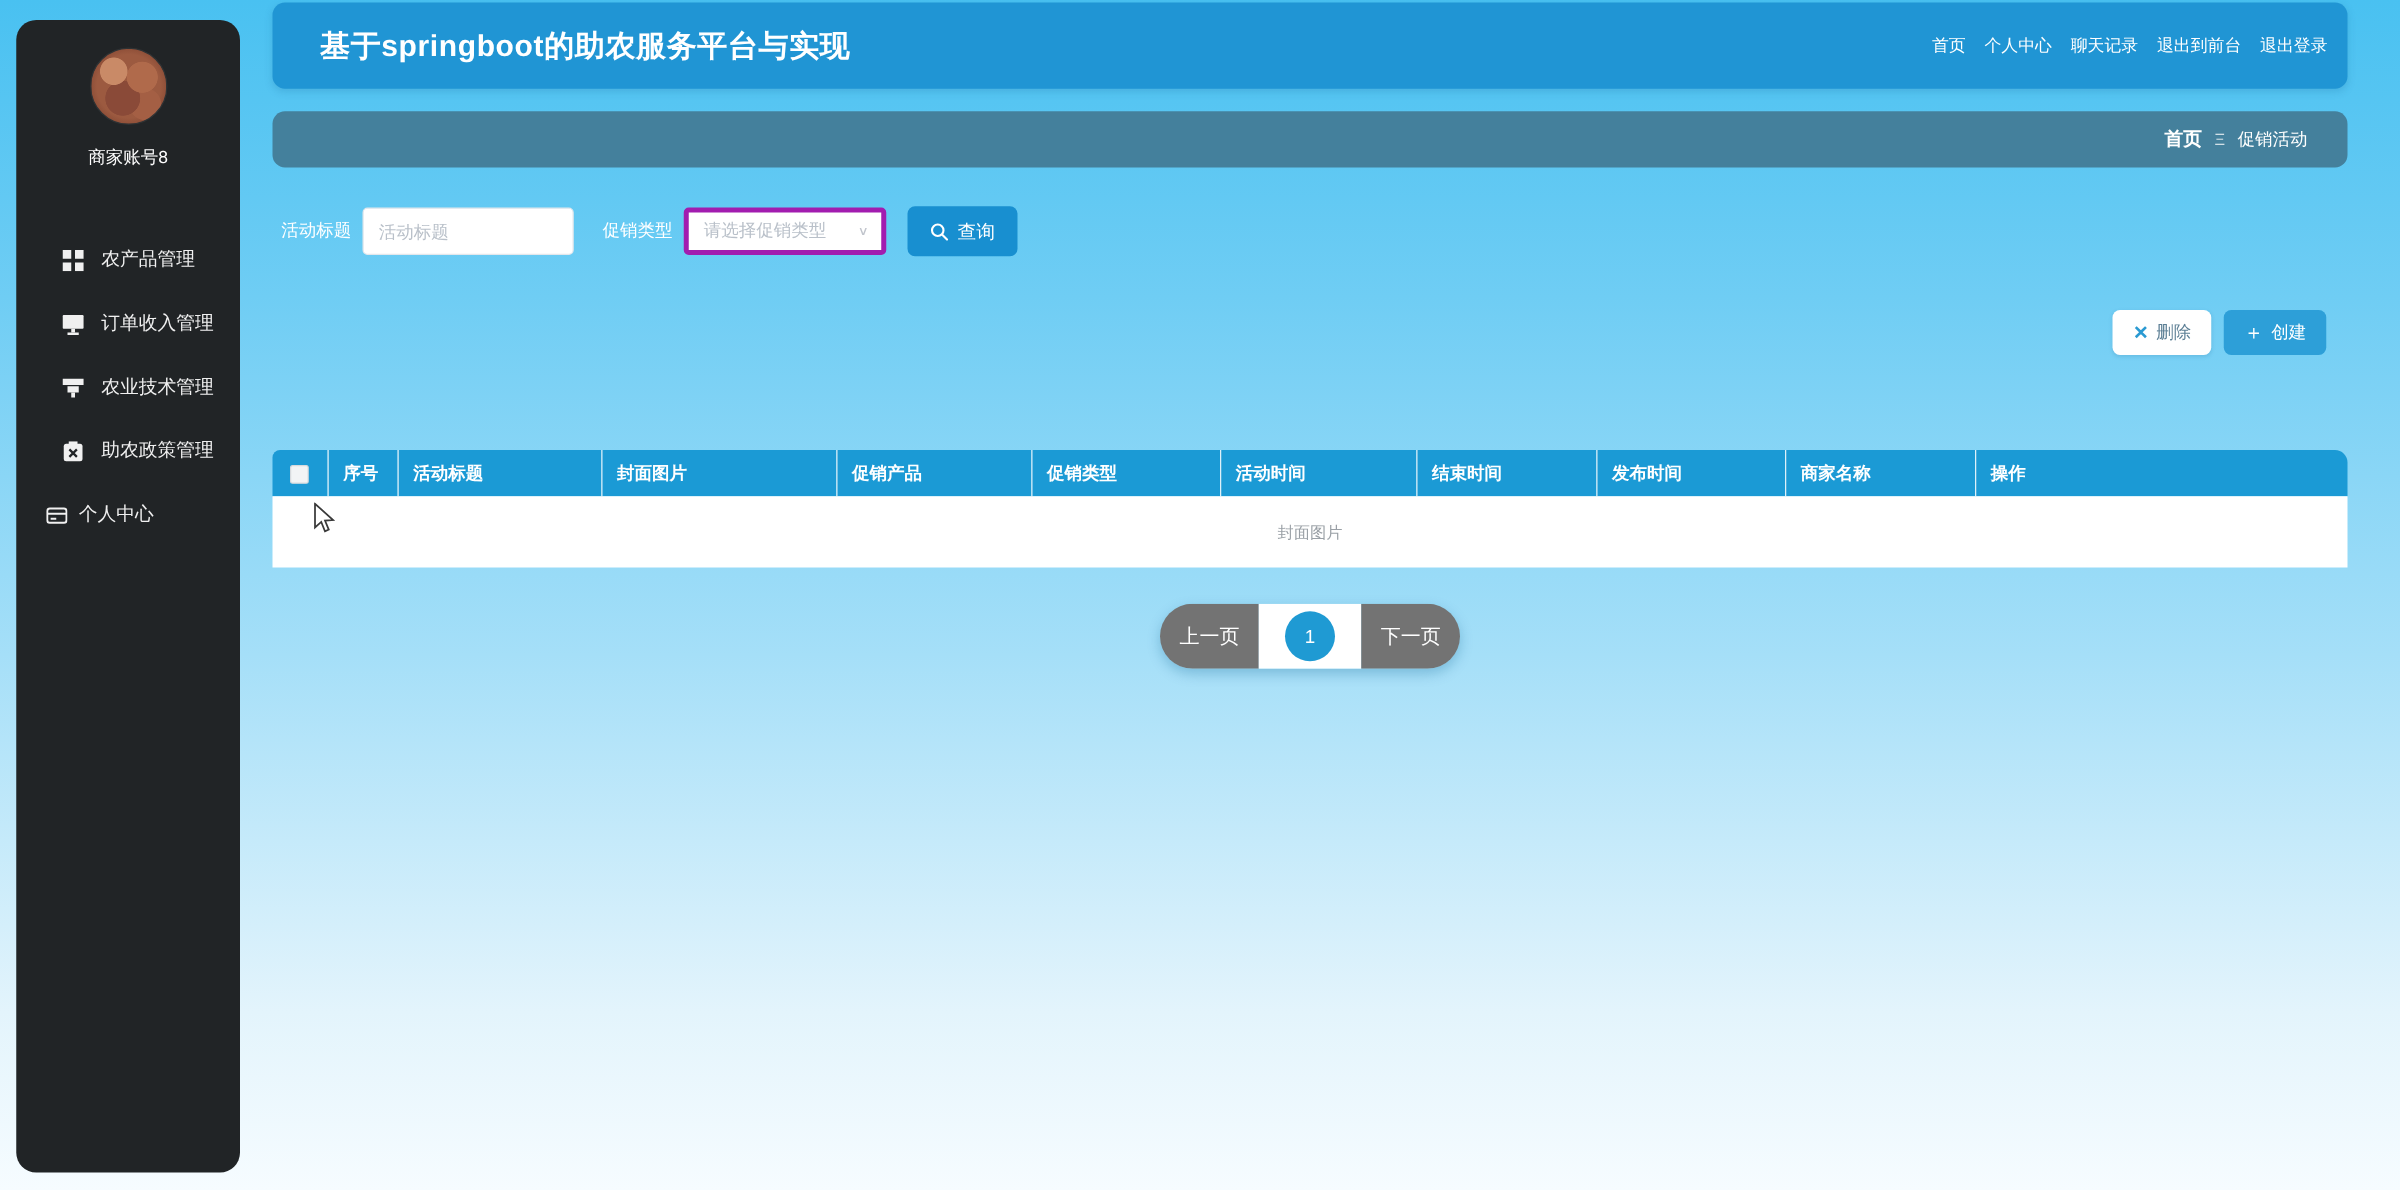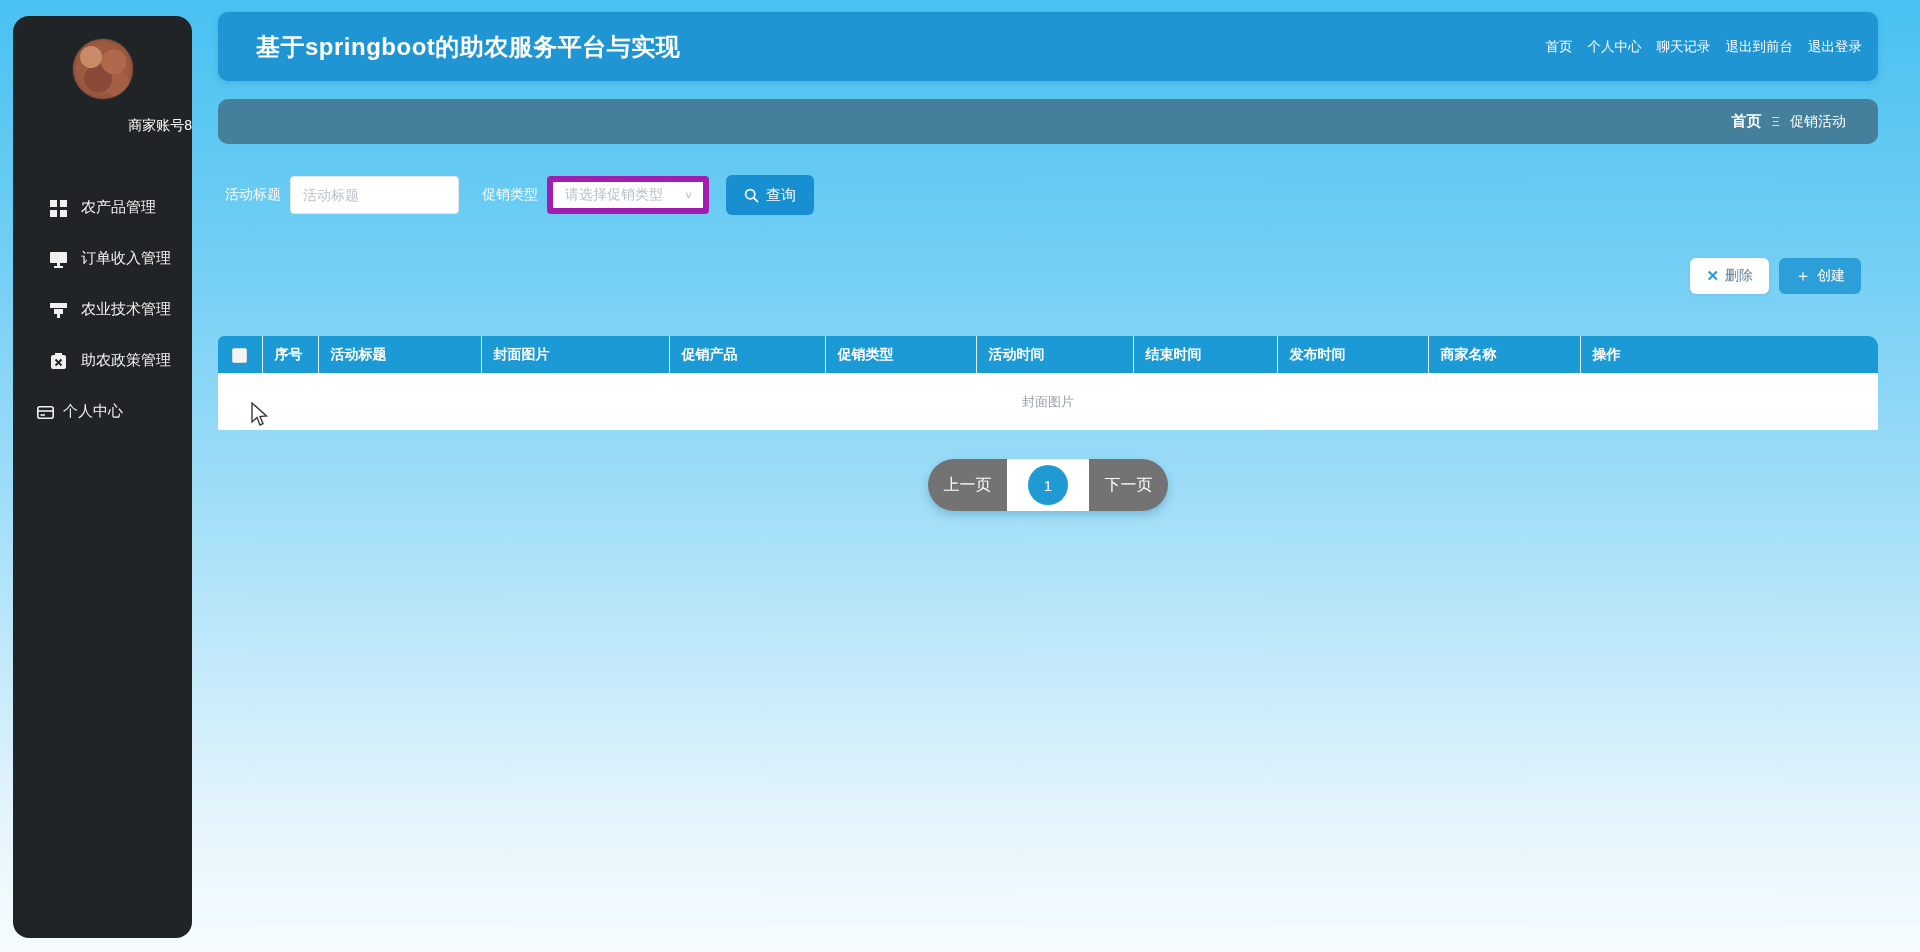--- a/index.html
+++ b/index.html
@@ -11,30 +11,30 @@
   .sidebar { position:absolute; left:13px; top:16px; width:179px; height:922px;
     background:#212426; border-radius:16px; color:#f2f2f2; }
   .avatar { width:62px; height:62px; border-radius:50%; margin:22px auto 0;
     background:
       radial-gradient(circle at 30% 30%, #c98a67 0 18%, transparent 19%),
       radial-gradient(circle at 68% 38%, #b06a4b 0 22%, transparent 23%),
       radial-gradient(circle at 42% 66%, #8a4a38 0 26%, transparent 27%),
       radial-gradient(circle at 72% 74%, #a45f44 0 20%, transparent 21%),
       radial-gradient(circle at 50% 50%, #9c5a40 0 60%, #6e3526 100%);
     border:1px solid #2e3234; }
-  .username { text-align:right; font-size:14px; margin-top:17px; color:#ffffff; }
+  .username { text-align:center; font-size:14px; margin-top:17px; color:#ffffff; }
   .nav { margin-top:31px; }
   .nav-item { height:51px; display:flex; align-items:flex-end; gap:14px;
     padding-left:37px; font-size:15px; color:#f0f0f0; cursor:pointer; }
   .nav-item.personal { padding-left:24px; gap:9px; }
   .nicon { width:17px; height:17px; flex:0 0 17px; display:inline-flex; }
   .nicon svg { width:17px; height:17px; }
 
   
-  .content { position:absolute; left:218px; top:12px; width:1660px; }
+  .content { position:absolute; left:218px; top:2px; width:1660px; }
 
   .header { height:69px; background:#2095d4; border-radius:10px;
     display:flex; align-items:center; justify-content:space-between;
     padding:0 16px 0 38px; box-shadow:0 2px 6px rgba(30,120,170,.25); }
   .page-title { color:#fff; font-size:24px; font-weight:bold; letter-spacing:.5px; }
   .topnav { display:flex; gap:15px; }
   .topnav a { color:#fff; font-size:13.5px; text-decoration:none; cursor:pointer; }
 
   .breadcrumb { margin-top:18px; height:45px; background:#44809c; border-radius:10px;
     display:flex; align-items:center; justify-content:flex-end; padding-right:32px;
@@ -42,38 +42,38 @@
   .bc-home { font-weight:bold; font-size:15px; }
   .bc-sep { font-size:13px; opacity:.75; }
   .bc-current { font-size:14px; }
 
   .search-row { margin-top:31px; display:flex; align-items:center; padding-left:7px; }
   .f-label { color:#fff; font-size:14px; margin-right:9px; }
   .f-input { width:169px; height:38px; background:#fff; border:1px solid #e3e7ec;
     border-radius:4px; padding:0 12px; font-size:14px; color:#333; outline:none; }
   .f-input::placeholder { color:#b9c0c9; }
   .sp1 { width:23px; }
-  .f-select { width:162px; height:38px; background:#fff; border:6px solid #a21caf;
+  .f-select { width:162px; height:38px; background:#fff; border:4px solid #a21caf;
     border-radius:4px; padding:0 10px 0 12px; display:flex; align-items:center;
     justify-content:space-between; cursor:pointer; }
   .f-select .ph { color:#b9c0c9; font-size:14px; }
   .chev { color:#c0c4cc; font-size:12px; transform:scaleY(.8); }
   .btn-query { height:40px; padding:1px 18px; margin-left:17px; background:#188fd0;
     border:none; border-radius:6px; color:#fff; font-size:15px; display:flex;
     align-items:center; gap:7px; cursor:pointer; }
 
   .toolbar { margin-top:43px; display:flex; justify-content:flex-end; gap:10px; padding-right:17px; }
   .btn { height:36px; border-radius:6px; font-size:14px; display:flex; align-items:center;
     justify-content:center; gap:6px; cursor:pointer; border:none; padding:0 16px; }
   .btn-delete { background:#fff; color:#5c7f95; box-shadow:0 1px 3px rgba(40,110,160,.18); }
   .btn-delete .x { color:#2b9ad2; font-size:15px; font-weight:bold; }
   .btn-create { background:#2d9fd8; color:#fff; }
   .btn-create .plus { font-size:16px; }
 
-  .grid { margin-top:42px; }
+  .grid { margin-top:76px; }
   table { width:100%; border-collapse:collapse; table-layout:fixed; }
   thead th { background:#1b9ad5; color:#fff; font-size:14px; font-weight:bold;
     height:37px; text-align:left; padding-left:12px; border-left:1px solid rgba(255,255,255,.85); }
   thead th:first-child { border-left:none; border-top-left-radius:6px; text-align:center; padding-left:0; }
   thead th:last-child { border-top-right-radius:10px; }
   .cb { display:inline-block; width:15px; height:15px; background:#f2f4f5;
     border:1px solid #d7dadd; border-radius:2px; vertical-align:middle; cursor:pointer; }
   tbody td { background:#fff; height:57px; text-align:center; color:#9aa0a6; font-size:13px; }
 
   .pagination { margin-top:29px; display:flex; justify-content:center; }

